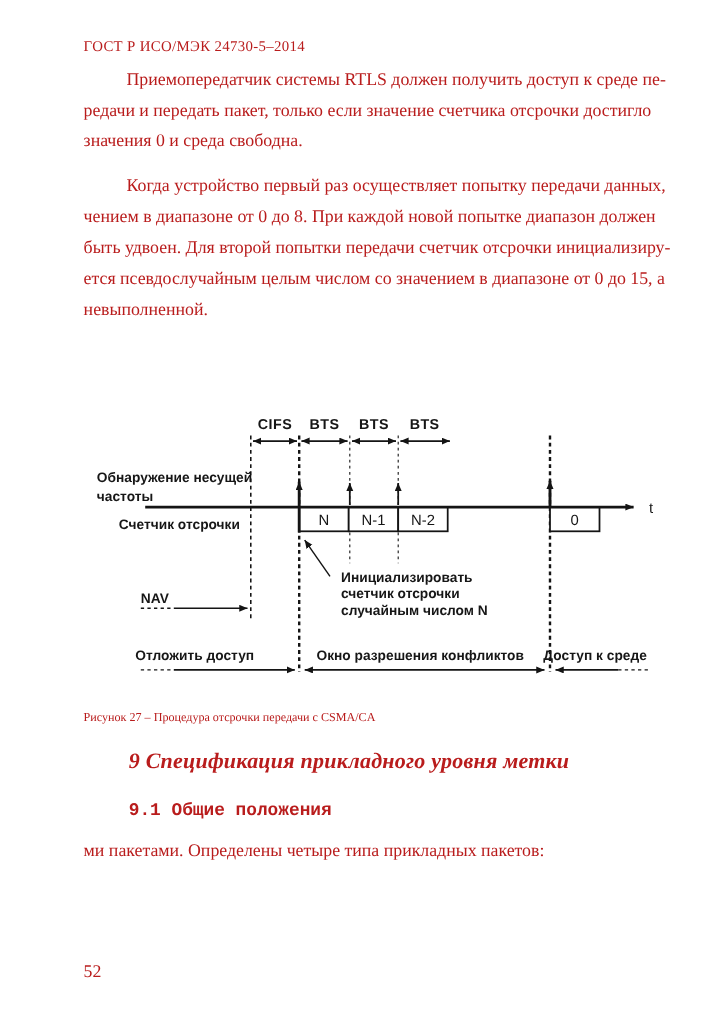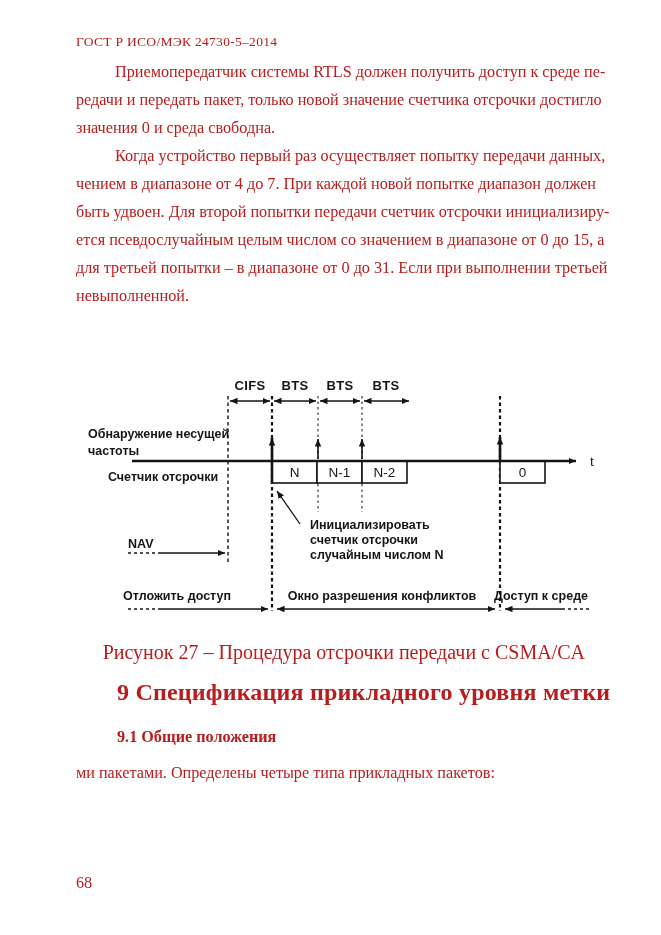--- a/index.html
+++ b/index.html
@@ -14,30 +14,31 @@
   .para{
     position:absolute;left:76px;width:509px;font-size:16.2px;
   }
   .para .ln{
     height:28px;line-height:28px;text-align:justify;text-align-last:justify;
     white-space:nowrap;overflow:visible;
   }
   .para .ln.first{padding-left:39px;}
   .para .ln.last{text-align-last:left;}
   .caption{
-    position:absolute;left:76px;top:640px;width:509px;text-align:right;
-    font-size:20px;line-height:24px;
+    position:absolute;left:76px;top:640px;width:509px;text-align:left;
+    font-size:11px;line-height:24px;
   }
   .h-section{
-    position:absolute;left:117px;top:679px;font-size:24px;font-weight:bold;
-    line-height:26px;letter-spacing:.2px;
+    position:absolute;left:117px;top:679px;font-size:20px;font-weight:bold;
+    line-height:26px;letter-spacing:.2px;font-style:italic;
   }
   .h-sub{
     position:absolute;left:117px;top:725px;font-size:16.2px;font-weight:bold;
     line-height:24px;
+    font-family:Liberation Mono, monospace;
   }
   .pageno{
     position:absolute;left:76px;top:871px;font-size:16.2px;line-height:24px;
   }
   svg.diagram{position:absolute;left:0;top:371px;}
   svg.diagram text{
     font-family:"Liberation Sans", sans-serif;fill:#161616;
   }
   .dlabel{font-size:12.5px;font-weight:bold;}
   .dinterval{font-size:13px;font-weight:bold;letter-spacing:.4px;}
@@ -46,30 +47,29 @@
 </style>
 </head>
 <body>
 
 <div class="page">
 
   <div class="hdr">ГОСТ Р ИСО/МЭК 24730-5–2014</div>
 
   <div class="para" style="top:58px">
     <div class="ln first">Приемопередатчик системы RTLS должен получить доступ к среде пе-</div>
-    <div class="ln">редачи и передать пакет, только новой значение счетчика отсрочки достигло</div>
+    <div class="ln">редачи и передать пакет, только если значение счетчика отсрочки достигло</div>
     <div class="ln last">значения 0 и среда свободна.</div>
   </div>
 
-  <div class="para" style="top:142px">
+  <div class="para" style="top:155px">
     <div class="ln first">Когда устройство первый раз осуществляет попытку передачи данных,</div>
-    <div class="ln">чением в диапазоне от 4 до 7. При каждой новой попытке диапазон должен</div>
+    <div class="ln">чением в диапазоне от 0 до 8. При каждой новой попытке диапазон должен</div>
     <div class="ln">быть удвоен. Для второй попытки передачи счетчик отсрочки инициализиру-</div>
     <div class="ln">ется псевдослучайным целым числом со значением в диапазоне от 0 до 15, а</div>
-    <div class="ln">для третьей попытки – в диапазоне от 0 до 31. Если при выполнении третьей</div>
     <div class="ln last">невыполненной.</div>
   </div>
 
   <svg class="diagram" width="661" height="252" viewBox="0 371 661 252">
     <defs>
       <marker id="ae" markerWidth="9" markerHeight="8" refX="7.5" refY="3.2" orient="auto" markerUnits="userSpaceOnUse">
         <path d="M0,0 L7.5,3.2 L0,6.4 Z" fill="#141414"></path>
       </marker>
       <marker id="as" markerWidth="9" markerHeight="8" refX="7.5" refY="3.2" orient="auto-start-reverse" markerUnits="userSpaceOnUse">
         <path d="M0,0 L7.5,3.2 L0,6.4 Z" fill="#141414"></path>
@@ -147,14 +147,14 @@
 
   <div class="caption">Рисунок 27 – Процедура отсрочки передачи с CSMA/CA</div>
 
   <div class="h-section">9 Спецификация прикладного уровня метки</div>
   <div class="h-sub">9.1 Общие положения</div>
 
   <div class="para" style="top:759px">
     <div class="ln last">ми пакетами. Определены четыре типа прикладных пакетов:</div>
   </div>
 
-  <div class="pageno">68</div>
+  <div class="pageno">52</div>
 </div>
 
 </body></html>

